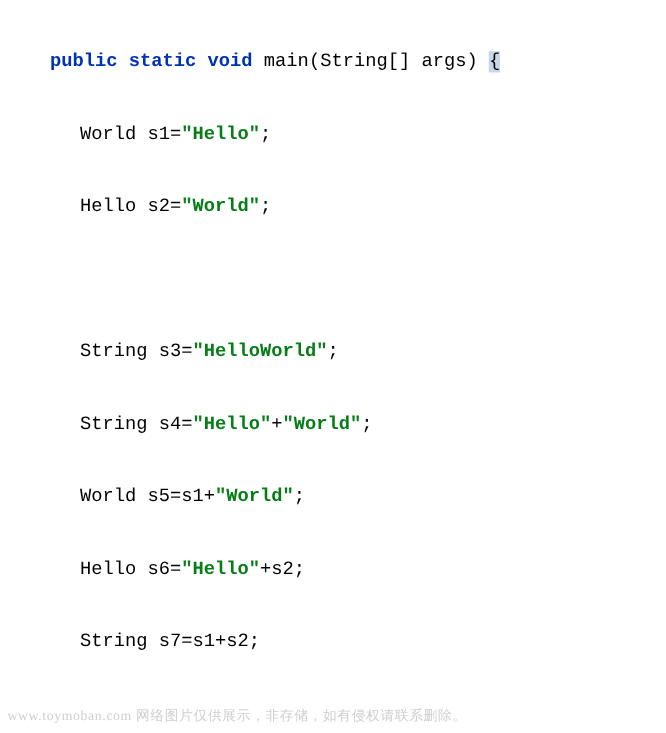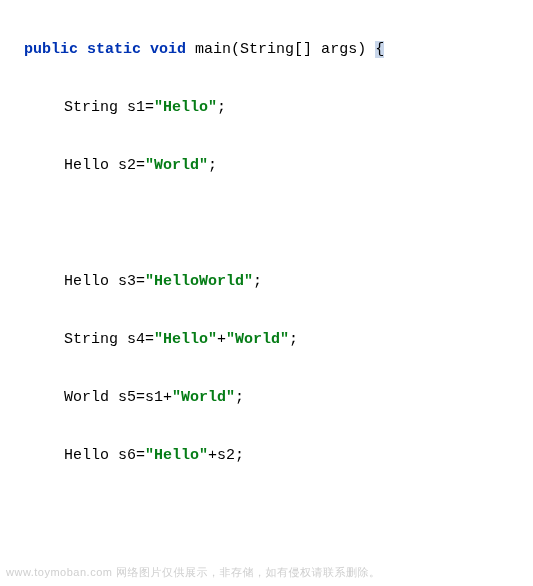--- a/index.html
+++ b/index.html
@@ -11,48 +11,49 @@
       height: 586px;
       padding-top: 6px;
       position: relative;
     }
     .code-area {
       white-space: pre;
       line-height: 29px;
     }
     .line {
       display: block;
-      padding-left: 24px;
+      padding-left: 40px;
     }
     .indent { padding-left: 64px; }
     .kw { color: #0033b3; font-weight: bold; }
     .str { color: #067d17; font-weight: bold; }
     .hl-brace { background: #c8d6ea; }
     .watermark {
       position: absolute;
       bottom: 6px;
       left: 6px;
       font-size: 11px;
       color: #cfcfcf;
-      font-family: Liberation Sans, sans-serif;
+      font-family: Liberation Serif, serif;
       letter-spacing: 0.5px;
     }
   </style>
 </head>
 <body>
 
 <div class="code-area">
 <span class="line"><span class="kw">public</span> <span class="kw">static</span> <span class="kw">void</span> <span>main</span><span>(String[] args)</span> <span class="hl-brace">{</span></span>
-<span class="line indent"><span>String s1=</span><span class="str">"Hello"</span><span>;</span></span>
+<span class="line indent"><span>World s1=</span><span class="str">"Hello"</span><span>;</span></span>
 <span class="line indent"><span>Hello s2=</span><span class="str">"World"</span><span>;</span></span>
 <span class="line indent"> </span>
-<span class="line indent"><span>Hello s3=</span><span class="str">"HelloWorld"</span><span>;</span></span>
+<span class="line indent"><span>String s3=</span><span class="str">"HelloWorld"</span><span>;</span></span>
 <span class="line indent"><span>String s4=</span><span class="str">"Hello"</span><span>+</span><span class="str">"World"</span><span>;</span></span>
 <span class="line indent"><span>World s5=s1+</span><span class="str">"World"</span><span>;</span></span>
 <span class="line indent"><span>Hello s6=</span><span class="str">"Hello"</span><span>+s2;</span></span>
+<span class="line indent"><span>String s7=s1+s2;</span></span>
 <span class="line indent"> </span>
 
 
 
 
 
 
 
 </div>
 

